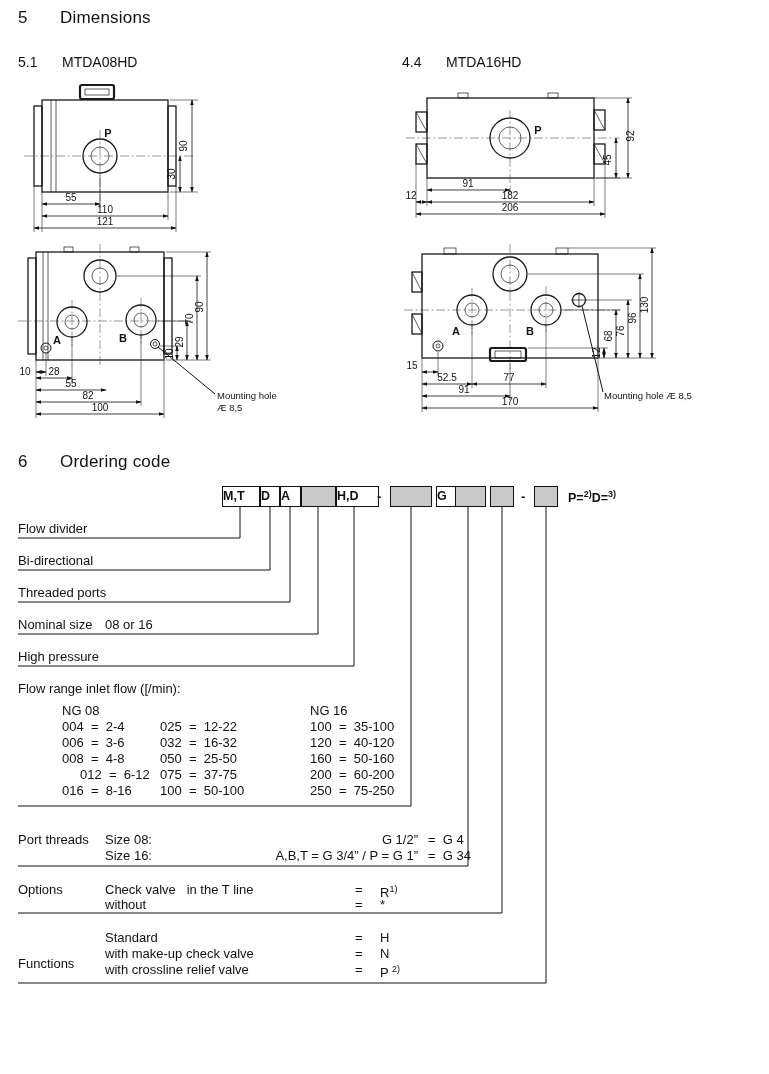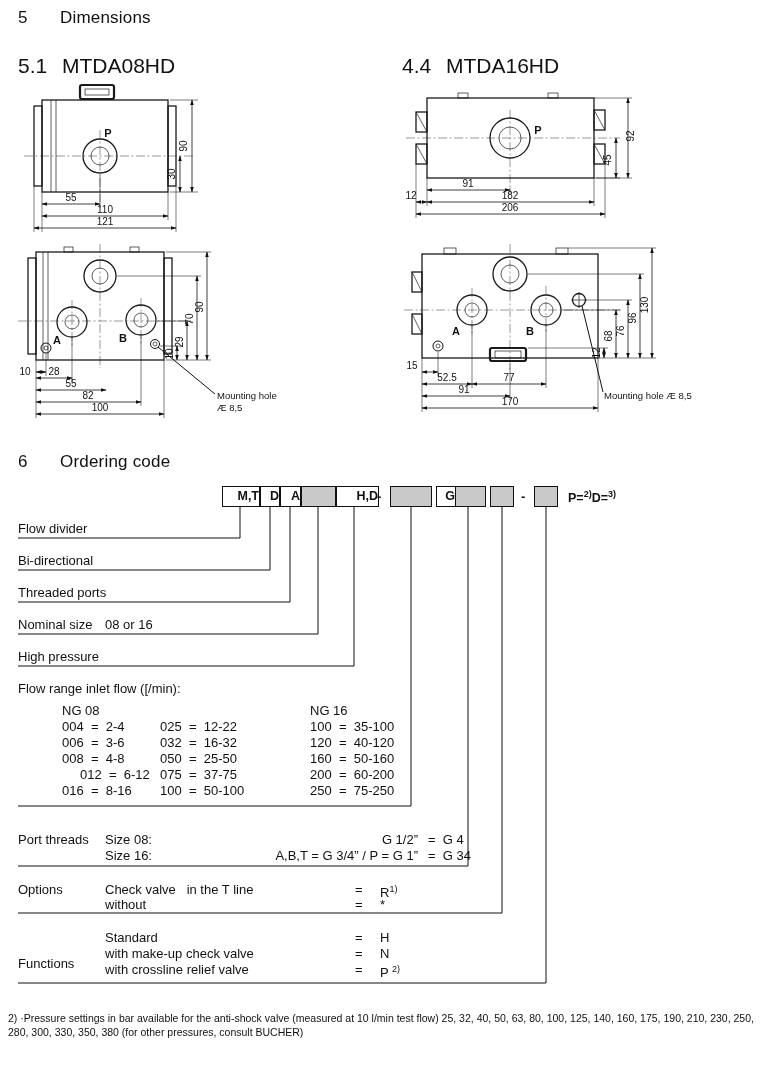--- a/index.html
+++ b/index.html
@@ -1,25 +1,25 @@
 <!DOCTYPE html>
 <html><head>
 <meta charset="utf-8">
 <style>
   * { margin:0; padding:0; box-sizing:border-box; }
   html,body { background:#fff; }
   body { width:769px; height:1074px; font-family:"Liberation Sans","DejaVu Sans",sans-serif; color:#111; }
   .page { position:relative; width:769px; height:1074px; background:#fff; overflow:hidden; }
   .abs { position:absolute; }
   .h1 { font-size:17px; letter-spacing:.2px; }
-  .h2 { font-size:21px; }
+  .h2 { font-size:14px; }
   .row { position:absolute; font-size:13px; line-height:15px; white-space:pre; }
   .fn { position:absolute; font-size:10.5px; line-height:13.5px; }
   .cbox { position:absolute; top:486px; height:21px; border:1px solid #111; background:#fff;
-          font-size:12.5px; font-weight:bold; text-align:right; line-height:19px; }
+          font-size:12.5px; font-weight:bold; text-align:left; line-height:19px; }
   .cbox.gray { background:#c9c9c9; }
   .cdash { position:absolute; top:486px; height:21px; line-height:21px; font-weight:bold; font-size:13px; }
   .suffix { position:absolute; font-size:12.5px; font-weight:bold; }
   sup { font-size:9px; vertical-align:super; }
   svg { overflow:visible; }
   svg .b  { fill:none; stroke:#1a1a1a; stroke-width:1.3; }
   svg .bb { fill:none; stroke:#1a1a1a; stroke-width:2.2; }
   svg .t  { fill:none; stroke:#1a1a1a; stroke-width:.7; }
   svg .cl { fill:none; stroke:#555; stroke-width:.6; stroke-dasharray:9 2.5 2 2.5; }
   svg .d  { fill:none; stroke:#111; stroke-width:.8; marker-start:url(#ar); marker-end:url(#ar); }
@@ -315,15 +315,14 @@
   <div class="row" style="left:105px;top:930px">Standard</div>
   <div class="row" style="left:355px;top:930px">=</div>
   <div class="row" style="left:380px;top:930px">H</div>
   <div class="row" style="left:105px;top:946px">with make-up check valve</div>
   <div class="row" style="left:355px;top:946px">=</div>
   <div class="row" style="left:380px;top:946px">N</div>
   <div class="row" style="left:105px;top:962px">with crossline relief valve</div>
   <div class="row" style="left:355px;top:962px">=</div>
   <div class="row" style="left:380px;top:962px"><span>P</span> <sup>2)</sup></div>
 
-  <div class="fn" style="left:8px;top:1012px;width:752px">2) ·Pressure settings in bar available for the anti-shock valve (measured at 10 l/min test flow) 25, 32, 40, 50, 63, 80, 100, 125, 140, 160, 175, 190, 210, 230, 250, 280, 300, 330, 350, 380 (for other pressures, consult BUCHER)</div>
 
 </div>
 
 </body></html>

